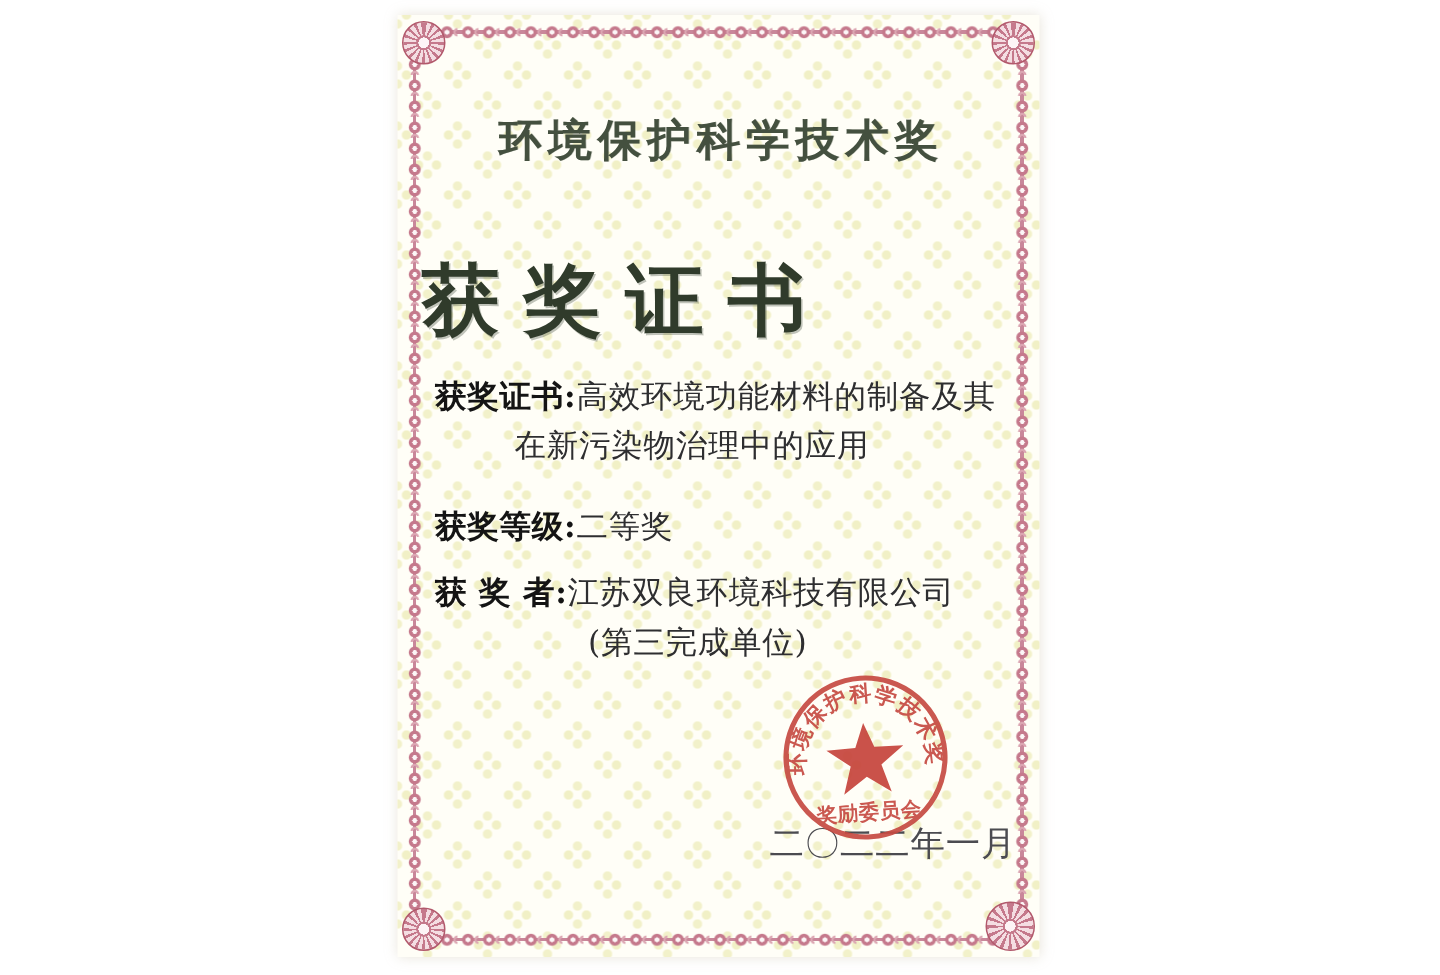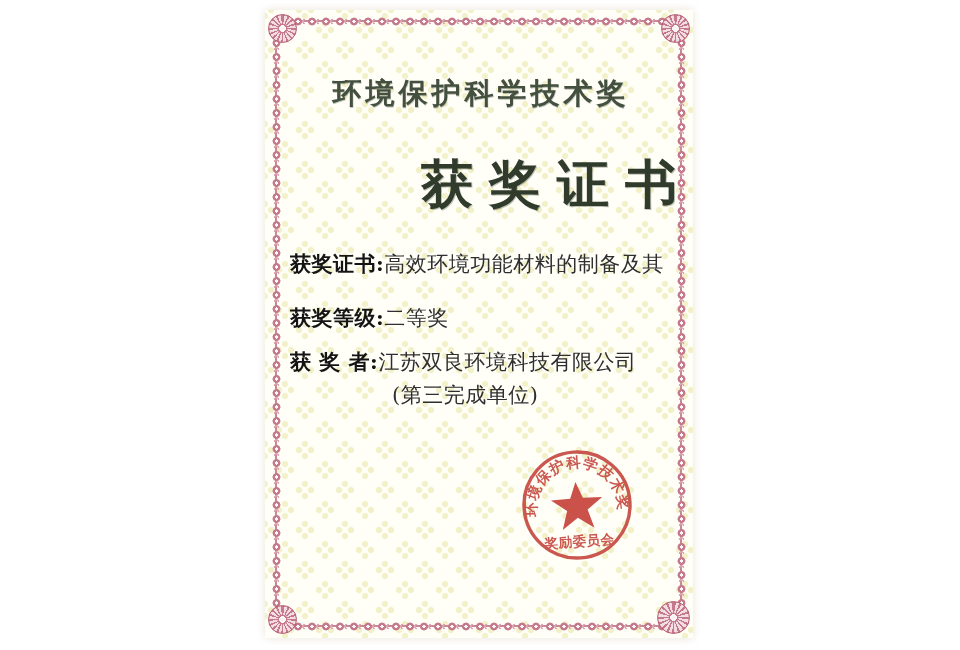--- a/index.html
+++ b/index.html
@@ -60,22 +60,22 @@
   .c-bl { left:3px;  bottom:4px; }
   .c-br { right:3px; bottom:4px; width:33px; height:33px; }
   
   .cert-title {
     position:absolute; top:64px; left:0; width:100%;
     text-align:center; font-size:29px; font-weight:700;
     color:#44503f; letter-spacing:4px; padding-left:4px;
     text-shadow:0.5px 0.5px 0 rgba(68,80,63,0.35);
   }
   .cert-heading {
-    position:absolute; top:140px; left:0; width:100%;
-    text-align:right; font-size:52px; font-weight:700;
+    position:absolute; top:156px; left:0; width:100%;
+    text-align:left; font-size:52px; font-weight:700;
     color:#303b2b; letter-spacing:16px; padding-left:16px;
     text-shadow:1px 1px 0 rgba(48,59,43,0.3);
   }
   .cert-body {
     position:absolute; top:237px; left:25px; width:392px;
     font-size:21px; color:#2c2c2e;
   }
   .cert-body .line { line-height:33px; white-space:nowrap; }
   .cert-body .label { font-weight:700; color:#141414; letter-spacing:0.5px; }
   .cert-body .value { color:#2e2e30; letter-spacing:0.5px; }
@@ -114,29 +114,31 @@
     <div class="corner c-br"></div>
 
     <div class="cert-title">环境保护科学技术奖</div>
 
     <div class="cert-heading">获奖证书</div>
 
     <div class="cert-body">
       <div class="line">
         <span class="label">获奖证书:</span><span class="value">高效环境功能材料的制备及其</span>
       </div>
+      <div class="line value indent-project">在新污染物治理中的应用</div>
       <div class="line grade">
         <span class="label">获奖等级:</span><span class="value">二等奖</span>
       </div>
       <div class="line winner">
         <span class="label">获 奖 者:</span><span class="value">江苏双良环境科技有限公司</span>
       </div>
       <div class="line value indent-winner">(第三完成单位)</div>
     </div>
 
+    <div class="cert-date">二〇二二年一月</div>
 
     <svg class="seal" viewBox="0 0 124 124" xmlns="http://www.w3.org/2000/svg">
       <circle cx="62" cy="62" r="53" fill="none" stroke="#c64a42" stroke-width="3.4"></circle>
       <polygon fill="#c6443c" points="62,39 68.35,55.26 87.68,55.66 72.27,67.34 77.87,85.84 62,74.8 46.13,85.84 51.73,67.34 36.32,55.66 55.65,55.26"></polygon>
       <path id="sealArc" d="M 22.53,76.37 A 41,41 0 1 1 101.47,76.37" fill="none"></path>
       <text font-size="14.5" fill="#c64a42" letter-spacing="1" font-family="DejaVu Sans, sans-serif" font-weight="700">
         <textPath href="#sealArc" startOffset="50%" text-anchor="middle">环境保护科学技术奖</textPath>
       </text>
       <text x="62" y="103" text-anchor="middle" font-size="13.5" letter-spacing="0.5" fill="#c64a42" font-family="DejaVu Sans, sans-serif" font-weight="700">奖励委员会</text>
     </svg>

